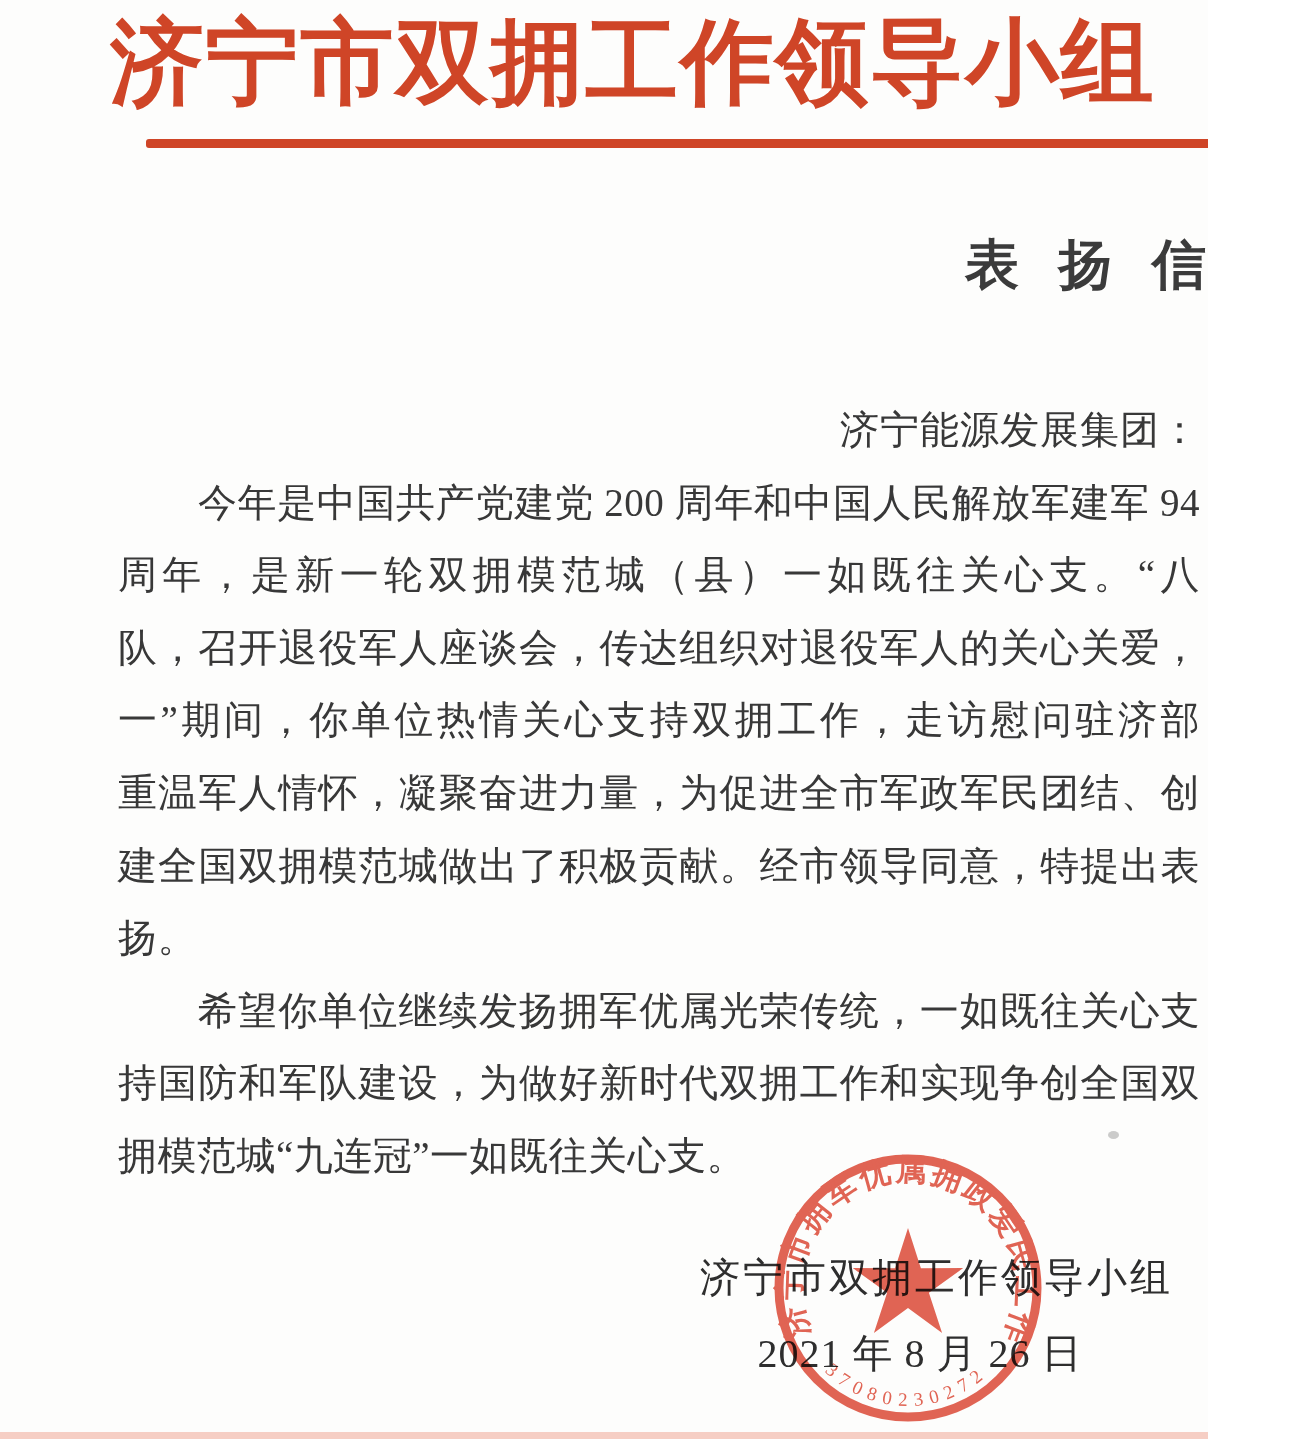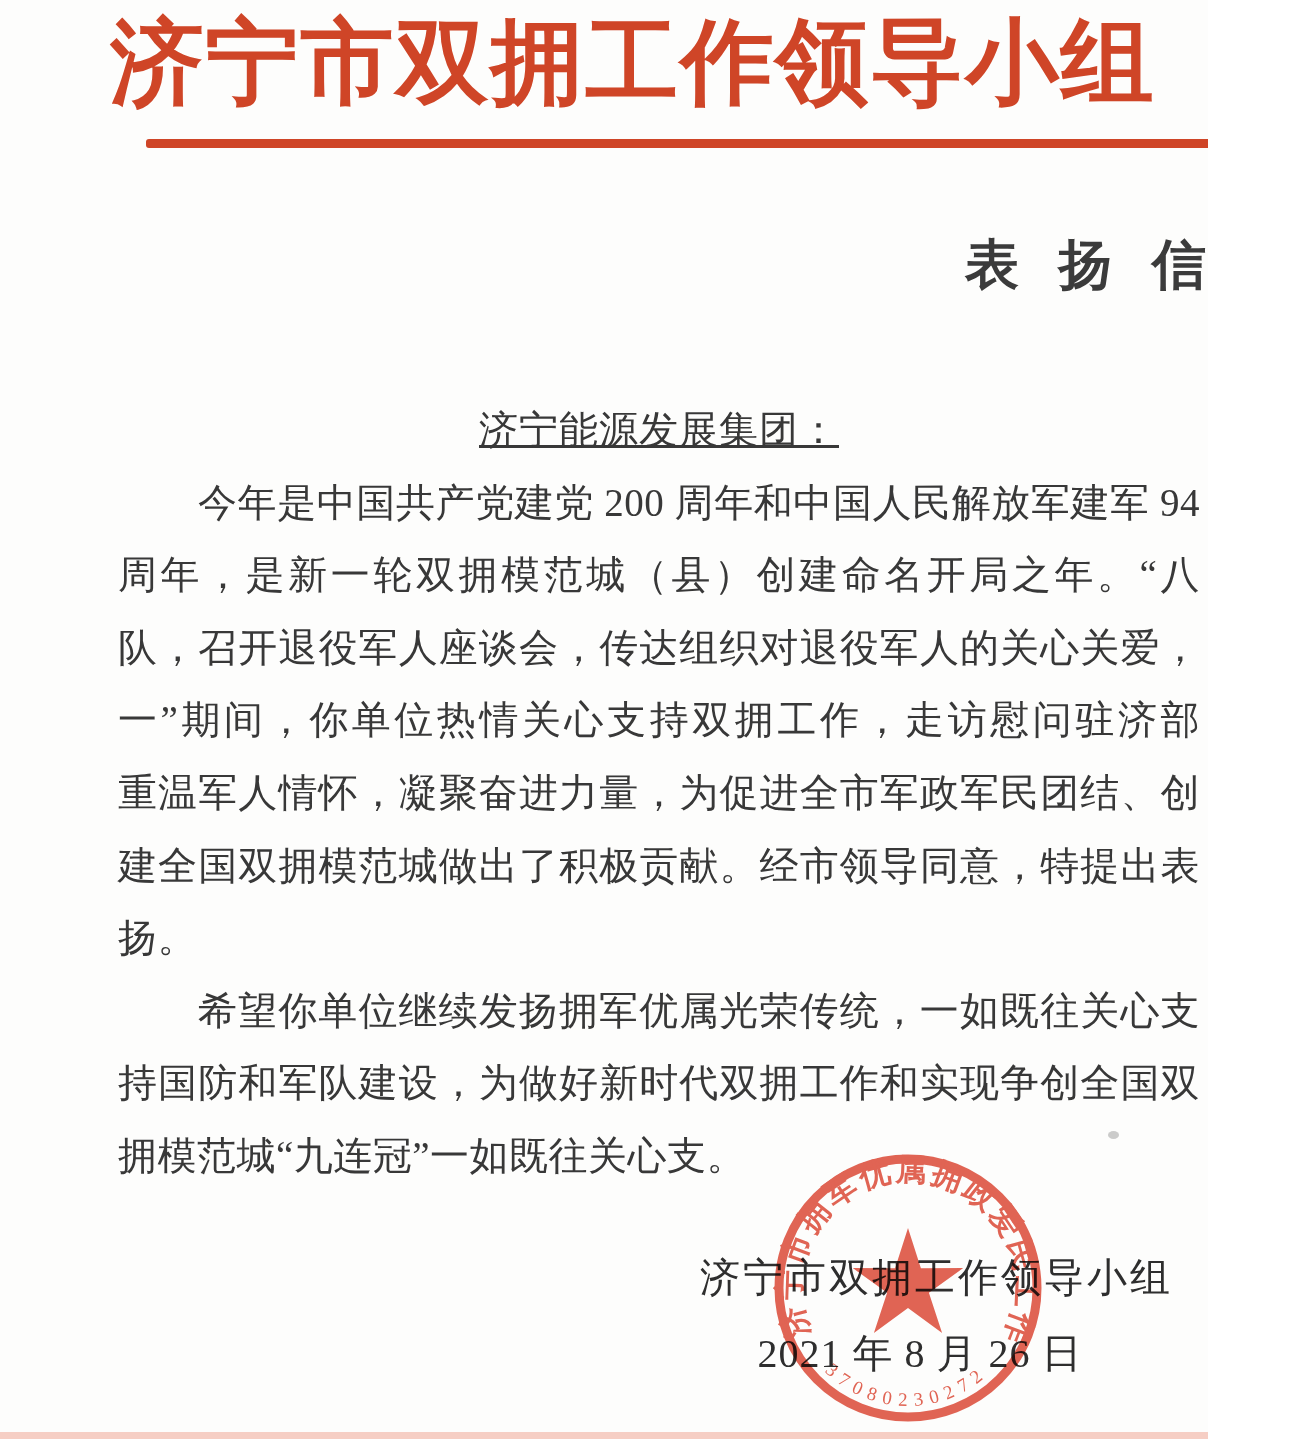--- a/index.html
+++ b/index.html
@@ -33,23 +33,22 @@
     color:#3b3b3b;
     word-spacing:22px;letter-spacing:2px;
   }
   
   .letter-body{
     position:absolute;top:394px;left:118px;width:1082px;
     font-size:39px;color:#383838;
   }
   .salutation{
     line-height:72.6px;
-    text-align:center;
+    text-align:right;
     letter-spacing:1px;
-    text-decoration:underline;
   }
   .line{
     line-height:72.6px;
     text-align:justify;
     text-align-last:justify;
     text-justify:inter-character;
     letter-spacing:0.5px;
   }
   .line.indent{text-indent:80px;}
   .line.plain{text-align:left;text-align-last:left;}
@@ -102,21 +101,21 @@
 <div class="page">
 
   <div class="letterhead">济宁市双拥工作领导小组</div>
   <div class="letterhead-rule"></div>
 
   <div class="letter-title">表 扬 信</div>
 
   <div class="letter-body">
     <div class="salutation">济宁能源发展集团：</div>
     <div class="line indent">今年是中国共产党建党 200 周年和中国人民解放军建军 94</div>
-    <div class="line">周年，是新一轮双拥模范城（县）创建命名开局之年。“八</div>
+    <div class="line">周年，是新一轮双拥模范城（县）一如既往关心支。“八</div>
     <div class="line">队，召开退役军人座谈会，传达组织对退役军人的关心关爱，</div>
     <div class="line">一”期间，你单位热情关心支持双拥工作，走访慰问驻济部</div>
     <div class="line">重温军人情怀，凝聚奋进力量，为促进全市军政军民团结、创</div>
     <div class="line">建全国双拥模范城做出了积极贡献。经市领导同意，特提出表</div>
     <div class="line plain">扬。</div>
     <div class="line indent">希望你单位继续发扬拥军优属光荣传统，一如既往关心支</div>
     <div class="line">持国防和军队建设，为做好新时代双拥工作和实现争创全国双</div>
     <div class="line plain">拥模范城“九连冠”一如既往关心支。</div>
   </div>
 

